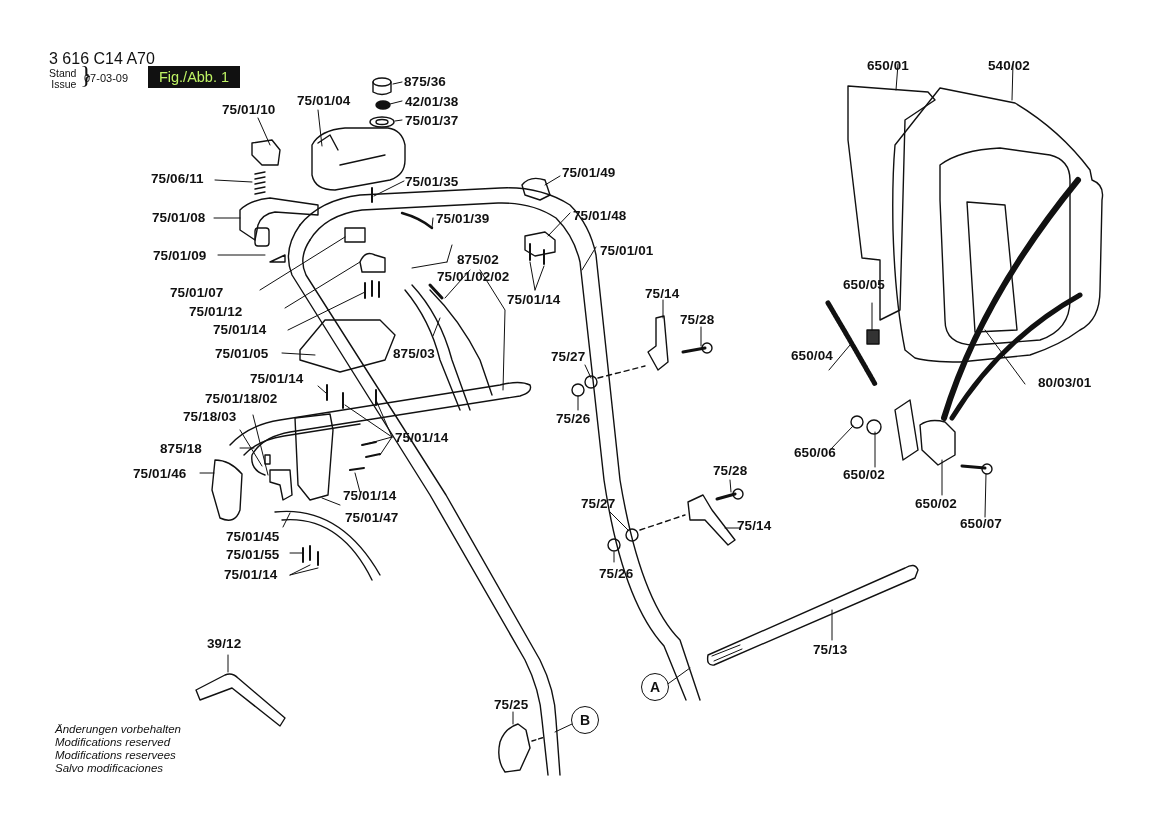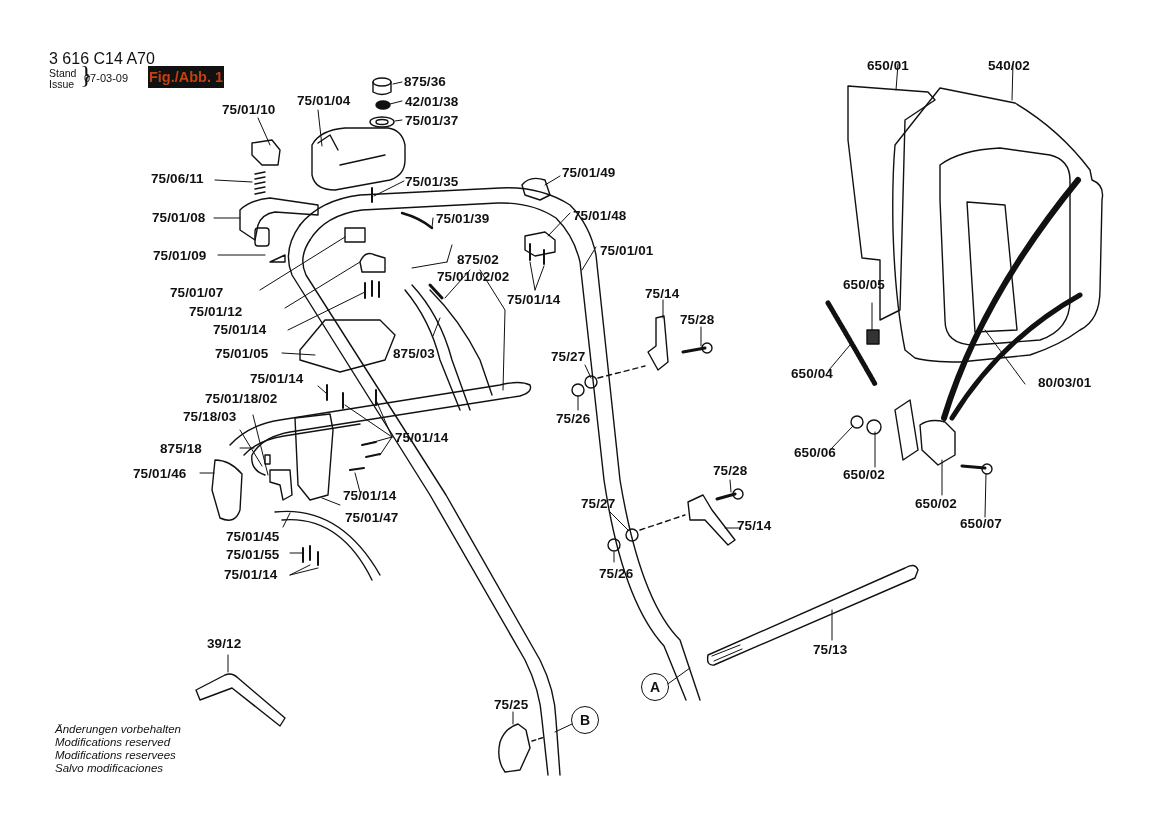--- a/index.html
+++ b/index.html
@@ -1,21 +1,21 @@
 <!DOCTYPE html>
 <html><head>
 <meta charset="utf-8">
 <style>
   html, body { margin:0; padding:0; background:#ffffff; }
   body { width:1168px; height:825px; position:relative; overflow:hidden; font-family:"Liberation Sans", sans-serif; color:#111; }
   .hdr-code { position:absolute; left:49px; top:50px; font-size:16px; }
-  .hdr-stand { position:absolute; left:49px; top:68px; font-size:10.5px; line-height:11px; }
+  .hdr-stand { position:absolute; left:49px; top:68px; font-size:10.5px; line-height:11px;text-align:right; }
   .hdr-brace { position:absolute; left:80px; top:62px; font-size:26px; font-weight:normal; line-height:26px; font-family:"Liberation Serif", serif; }
   .hdr-date { position:absolute; left:84px; top:72px; font-size:11px; }
-  .fig-badge { position:absolute; left:148px; top:66px; width:76px; height:22px; background:#111; color:#c2410c; font-weight:bold; font-size:14.5px; line-height:22px; text-align:center; }
+  .fig-badge { position:absolute; left:148px; top:66px; width:92px; height:22px; background:#111; color:#bef264; font-weight:normal; font-size:14.5px; line-height:22px; text-align:center; }
   .footer { position:absolute; left:55px; top:723px; font-size:11.5px; line-height:13px;font-style:italic; }
   .lbl { position:absolute; font-weight:bold; font-size:13.5px; white-space:nowrap; letter-spacing:0.1px; }
   svg.art { position:absolute; left:0; top:0; }
   .callout { position:absolute; width:26px; height:26px; border:1.6px solid #111; border-radius:50%; font-weight:bold; font-size:14px; text-align:center; line-height:26px; background:#fff; }
 </style>
 </head>
 <body>
 
 <div class="hdr-code">3 616 C14 A70</div>
 <div class="hdr-stand">
@@ -250,21 +250,21 @@
 <div class="lbl" style="left:713px;top:463px">75/28</div>
 <div class="lbl" style="left:581px;top:496px">75/27</div>
 <div class="lbl" style="left:737px;top:518px">75/14</div>
 <div class="lbl" style="left:599px;top:566px">75/26</div>
 <div class="lbl" style="left:813px;top:642px">75/13</div>
 <div class="lbl" style="left:207px;top:636px">39/12</div>
 <div class="lbl" style="left:494px;top:697px">75/25</div>
 <div class="lbl" style="left:867px;top:58px">650/01</div>
 <div class="lbl" style="left:988px;top:58px">540/02</div>
 <div class="lbl" style="left:843px;top:277px">650/05</div>
-<div class="lbl" style="left:791px;top:366px">650/04</div>
+<div class="lbl" style="left:791px;top:348px">650/04</div>
 <div class="lbl" style="left:1038px;top:375px">80/03/01</div>
 <div class="lbl" style="left:794px;top:445px">650/06</div>
 <div class="lbl" style="left:843px;top:467px">650/02</div>
 <div class="lbl" style="left:915px;top:496px">650/02</div>
 <div class="lbl" style="left:960px;top:516px">650/07</div>
 
 <div class="callout" style="left:641px;top:673px">A</div>
 <div class="callout" style="left:571px;top:706px">B</div>
 
 <div class="footer">

